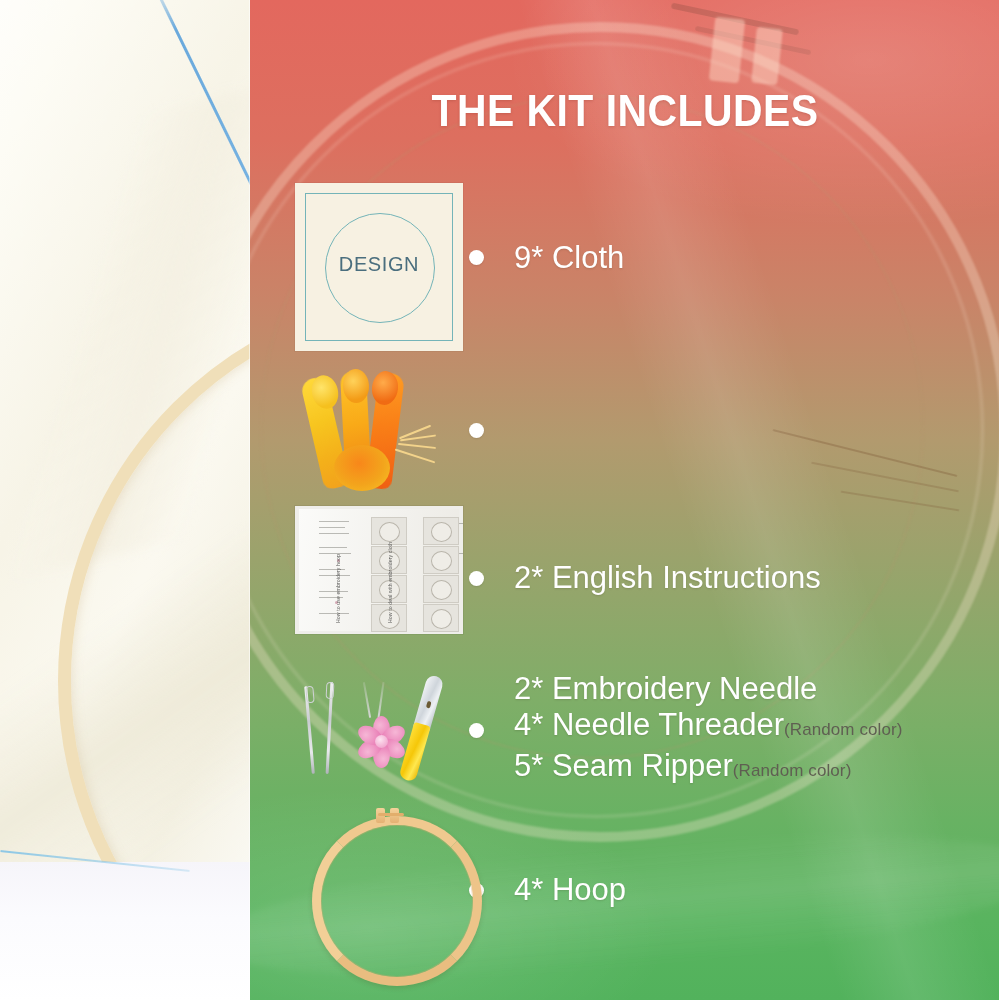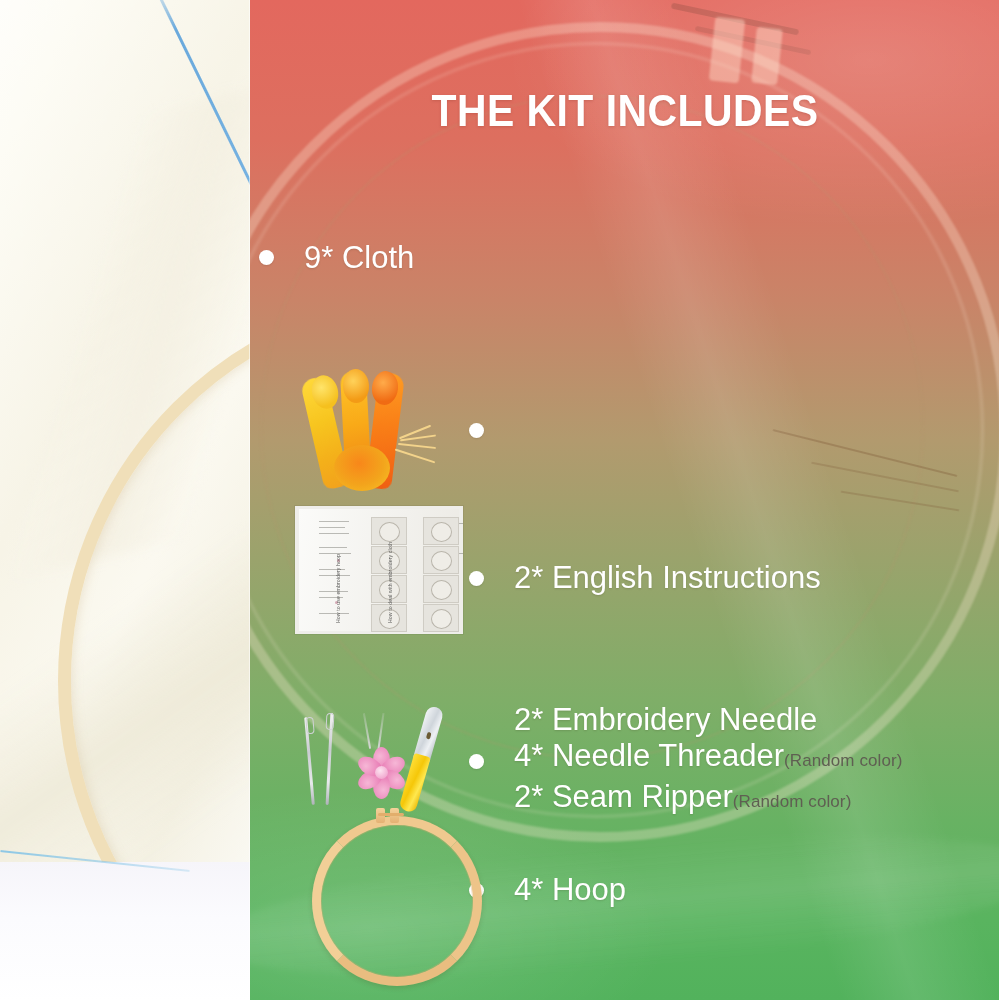--- a/index.html
+++ b/index.html
@@ -139,21 +139,21 @@
   .label{
     color:#fff;font-size:31px;line-height:36px;white-space:nowrap;
     text-shadow:0 1px 2px rgba(60,50,30,.18);
   }
   .sub{font-size:17px;color:#5f5f52;letter-spacing:.1px;text-shadow:none;}
 
   
   #row-cloth{top:205px;height:105px;}
   #row-thread{top:370px;height:120px;}
   #row-instr{top:512px;height:132px;}
-  #row-tools{top:697px;height:128px;}
+  #row-tools{top:666px;height:128px;}
   #row-hoop{top:810px;height:160px;}
 
   
   .cloth-sq{
     position:absolute;left:45px;top:-22px;width:168px;height:168px;
     background:#f7f1e2;box-shadow:0 0 0 1px rgba(0,0,0,.04);
   }
   .cloth-sq .inner-sq{
     position:absolute;left:10px;top:10px;right:10px;bottom:10px;
     border:1.5px solid #74b4b8;
@@ -285,20 +285,27 @@
     </div>
     <div class="scratch" style="left:520px;top:452px;width:190px;transform:rotate(14deg);"></div>
     <div class="scratch2" style="left:560px;top:476px;width:150px;transform:rotate(11deg);"></div>
     <div class="scratch2" style="left:590px;top:500px;width:120px;transform:rotate(9deg);"></div>
     <div class="wave"></div>
     <div class="bg-fabricsheen"></div>
 
     <div class="title">THE KIT INCLUDES</div>
 
     <div class="row" id="row-cloth">
+      <div class="thumb">
+        <div class="cloth-sq">
+          <div class="inner-sq"></div>
+          <div class="circ"></div>
+          <div class="dtext">DESIGN</div>
+        </div>
+      </div>
       <div class="bullet"></div>
       <div>
         <div class="label">9* Cloth</div>
       </div>
     </div>
 
     <div class="row" id="row-thread">
       <div class="thumb">
         <div class="thread-wrap">
           <div class="skein sk1"></div>
@@ -394,21 +401,21 @@
       </div>
       <div class="bullet"></div>
       <div>
         <div class="label">
           <span>2* Embroidery Needle</span>
         </div>
         <div class="label">
           <span>4* Needle Threader</span><span class="sub">(Random color)</span>
         </div>
         <div class="label">
-          <span>2* Seam Ripper</span><span class="sub">(Random color)</span>
+          <span>5* Seam Ripper</span><span class="sub">(Random color)</span>
         </div>
       </div>
     </div>
 
     <div class="row" id="row-hoop">
       <div class="thumb">
         <div class="hoop"></div>
         <div class="hoop-clamp">
           <div class="cb cb1"></div>
           <div class="cb cb2"></div>

